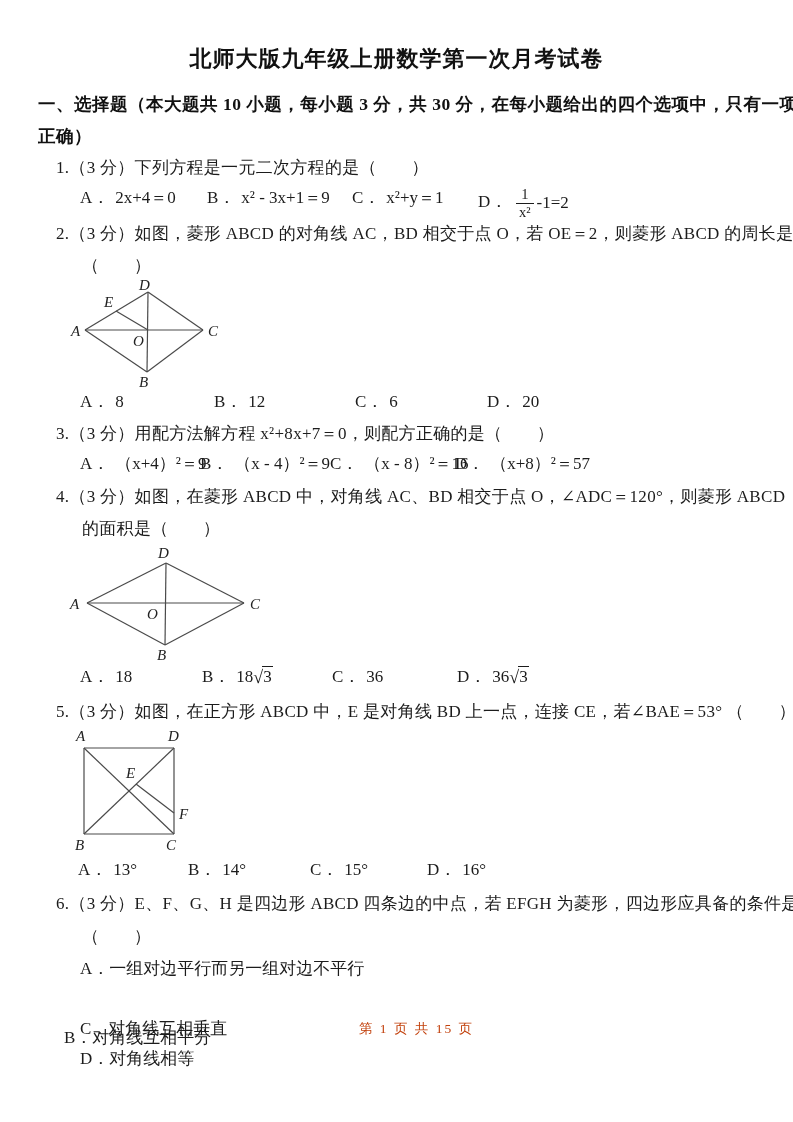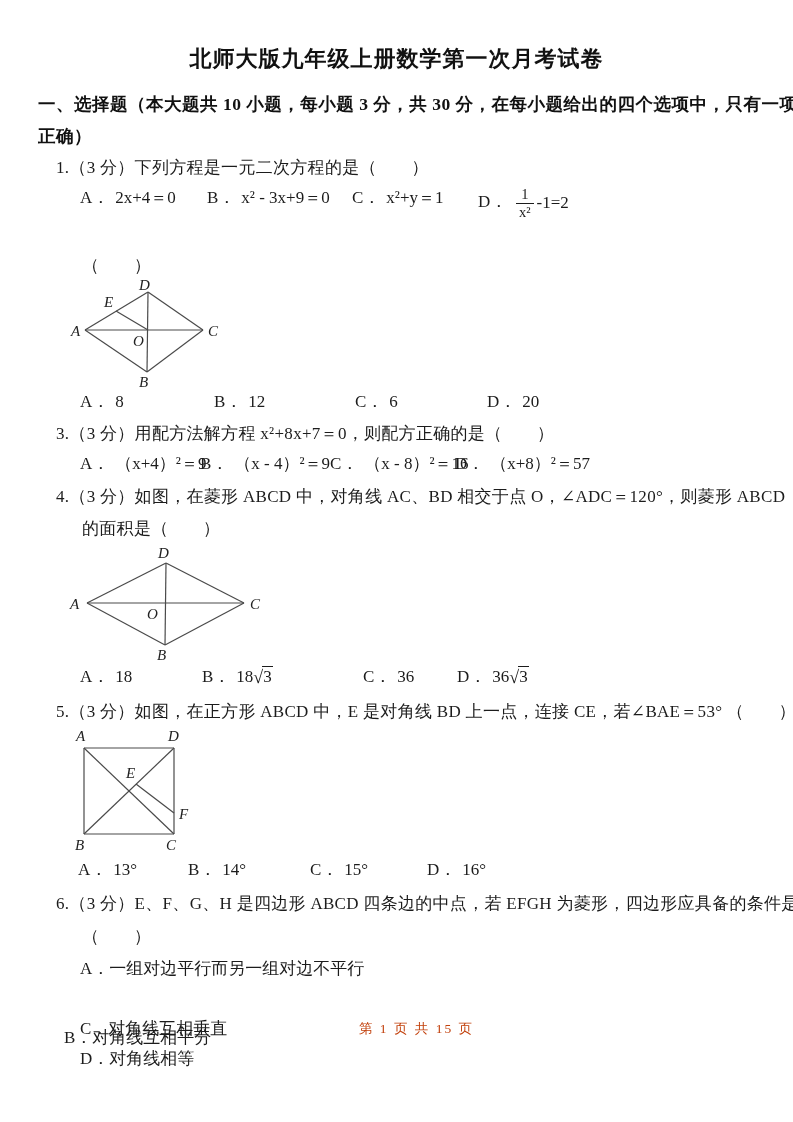--- a/index.html
+++ b/index.html
@@ -48,29 +48,30 @@
 
 <div class="page">
 
   <div class="abs title">北师大版九年级上册数学第一次月考试卷</div>
 
   <div class="abs hdr" style="left:38px;top:92px;">一、选择题（本大题共 10 小题，每小题 3 分，共 30 分，在每小题给出的四个选项中，只有一项</div>
   <div class="abs hdr" style="left:38px;top:124px;">正确）</div>
 
   <div class="abs stem" style="left:56px;top:156px;">1.（3 分）下列方程是一元二次方程的是（　　）</div>
   <div class="abs opt" style="left:80px;top:186px;"><span class="lbl">A．</span><span>2x+4＝0</span></div>
-  <div class="abs opt" style="left:207px;top:186px;"><span class="lbl">B．</span><span>x² - 3x+9＝0</span></div>
+  <div class="abs opt" style="left:207px;top:186px;"><span class="lbl">B．</span><span>x² - 3x+1＝9</span></div>
   <div class="abs opt" style="left:352px;top:186px;"><span class="lbl">C．</span><span>x²+y＝1</span></div>
   <div class="abs opt" style="left:478px;top:186px;">
     <span class="lbl">D．</span><span class="frac">
         <span class="num">1</span>
         <span class="den">x²</span>
       </span><span class="frac-after">-1=2</span>
   </div>
 
+  <div class="abs stem" style="left:56px;top:222px;">2.（3 分）如图，菱形 ABCD 的对角线 AC，BD 相交于点 O，若 OE＝2，则菱形 ABCD 的周长是</div>
   <div class="abs stem" style="left:82px;top:254px;">（　　）</div>
 
   <svg class="figure" style="left:70px;top:280px;" width="160" height="112" viewBox="0 0 160 112">
     <line x1="15" y1="50" x2="78" y2="12"></line>
     <line x1="78" y1="12" x2="133" y2="50"></line>
     <line x1="133" y1="50" x2="77" y2="92"></line>
     <line x1="77" y1="92" x2="15" y2="50"></line>
     <line x1="15" y1="50" x2="133" y2="50"></line>
     <line x1="78" y1="12" x2="77" y2="92"></line>
     <line x1="46" y1="31" x2="78" y2="50"></line>
@@ -105,21 +106,21 @@
     <line x1="116" y1="18" x2="115" y2="100"></line>
     <text x="20" y="64">A</text>
     <text x="108" y="13">D</text>
     <text x="200" y="64">C</text>
     <text x="107" y="115">B</text>
     <text x="97" y="74">O</text>
   </svg>
 
   <div class="abs opt" style="left:80px;top:665px;font-family:Liberation Serif, serif;"><span class="lbl">A．</span><span>18</span></div>
   <div class="abs opt" style="left:202px;top:665px;"><span class="lbl">B．</span><span>18</span><span class="sqrt-sign">√</span><span class="radicand">3</span></div>
-  <div class="abs opt" style="left:332px;top:665px;margin-left:31px;"><span class="lbl">C．</span><span>36</span></div>
+  <div class="abs opt" style="left:332px;top:665px;"><span class="lbl">C．</span><span>36</span></div>
   <div class="abs opt" style="left:457px;top:665px;"><span class="lbl">D．</span><span>36</span><span class="sqrt-sign">√</span><span class="radicand">3</span></div>
 
   <div class="abs stem" style="left:56px;top:700px;">5.（3 分）如图，在正方形 ABCD 中，E 是对角线 BD 上一点，连接 CE，若∠BAE＝53° （　　）</div>
 
   <svg class="figure" style="left:40px;top:727px;" width="180" height="128" viewBox="0 0 180 128">
     <line x1="44" y1="21" x2="134" y2="21"></line>
     <line x1="134" y1="21" x2="134" y2="107"></line>
     <line x1="134" y1="107" x2="44" y2="107"></line>
     <line x1="44" y1="107" x2="44" y2="21"></line>
     <line x1="44" y1="21" x2="134" y2="107"></line>

